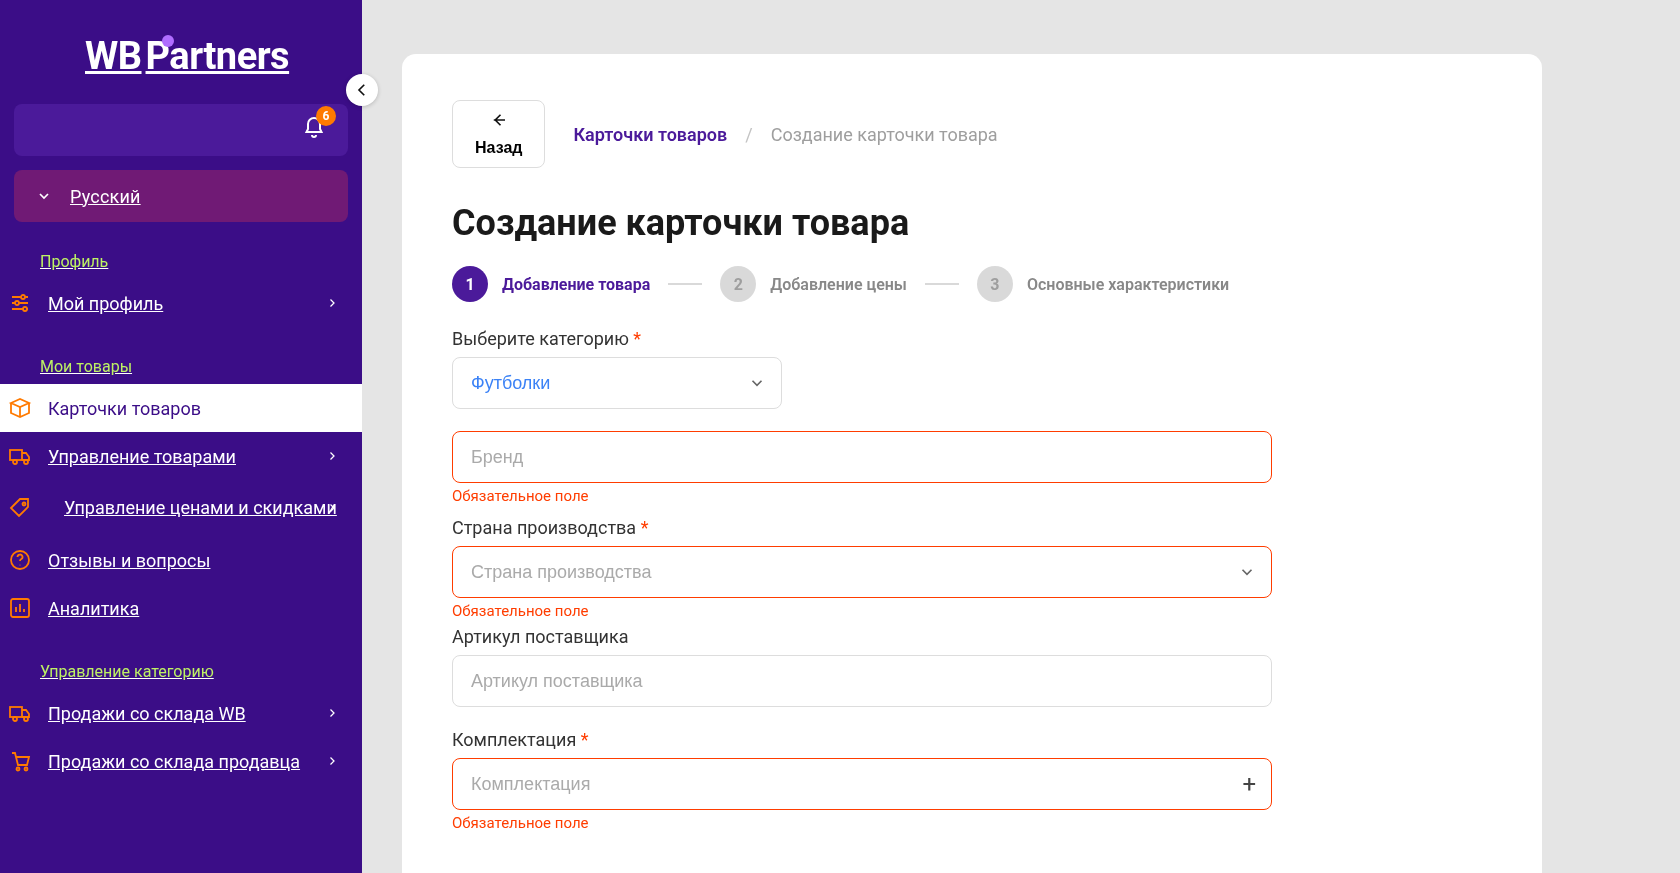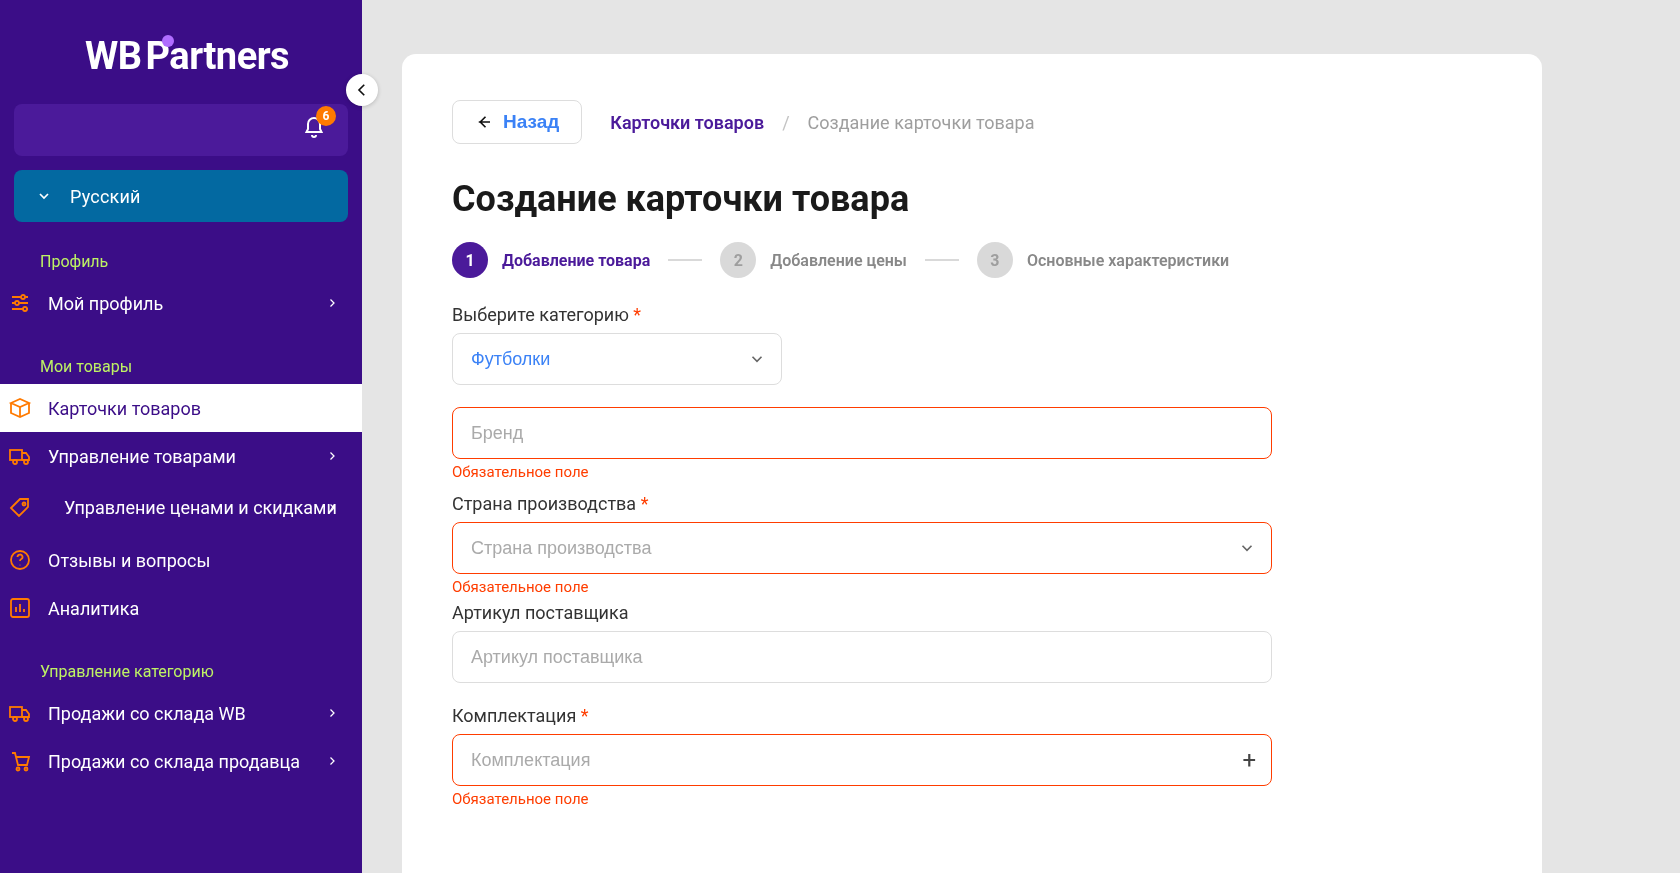--- a/index.html
+++ b/index.html
@@ -14,20 +14,21 @@
 
   
   .sidebar {
     width: 362px;
     height: 100%;
     background: #3b0d87;
     color: #fff;
     display: flex;
     flex-direction: column;
     position: relative;
+    text-decoration: underline;
   }
   .collapse-btn {
     position: absolute;
     top: 74px;
     right: -16px;
     width: 32px; height: 32px;
     background: #fff;
     border-radius: 50%;
     display: flex; align-items: center; justify-content: center;
     font-size: 20px;
@@ -73,21 +74,21 @@
     color: #fff;
     border-radius: 50%;
     width: 20px; height: 20px;
     font-size: 12px;
     font-weight: 700;
     display: flex; align-items: center; justify-content: center;
   }
 
   .lang-select {
     margin: 14px 14px 0 14px;
-    background: #0369a1;
+    background: #701a75;
     border-radius: 8px;
     height: 52px;
     display: flex;
     align-items: center;
     gap: 18px;
     padding: 0 22px;
     font-size: 18px;
     letter-spacing: 0.2px;
     cursor: pointer;
     text-align: center;
@@ -150,25 +151,26 @@
     gap: 28px;
     margin-bottom: 34px;
   }
   .back-btn {
     display: flex;
     align-items: center;
     gap: 10px;
     border: 1px solid #ddd;
     border-radius: 8px;
     padding: 10px 22px;
-    font-size: 19px;
+    font-size: 16px;
     font-weight: 600;
-    color: #3b82f6;
+    color: #000000;
     background: #fff;
     cursor: pointer;
+    flex-direction: column;
   }
   .back-btn svg { width: 18px; height: 18px; stroke: #111; stroke-width: 2.2; fill: none; }
   .breadcrumb {
     display: flex;
     align-items: center;
     gap: 18px;
     font-size: 18px;
   }
   .breadcrumb .bc-link { color: #4b1a9a; font-weight: 600; cursor: pointer; }
   .breadcrumb .sep { color: #c3c3c3; }

